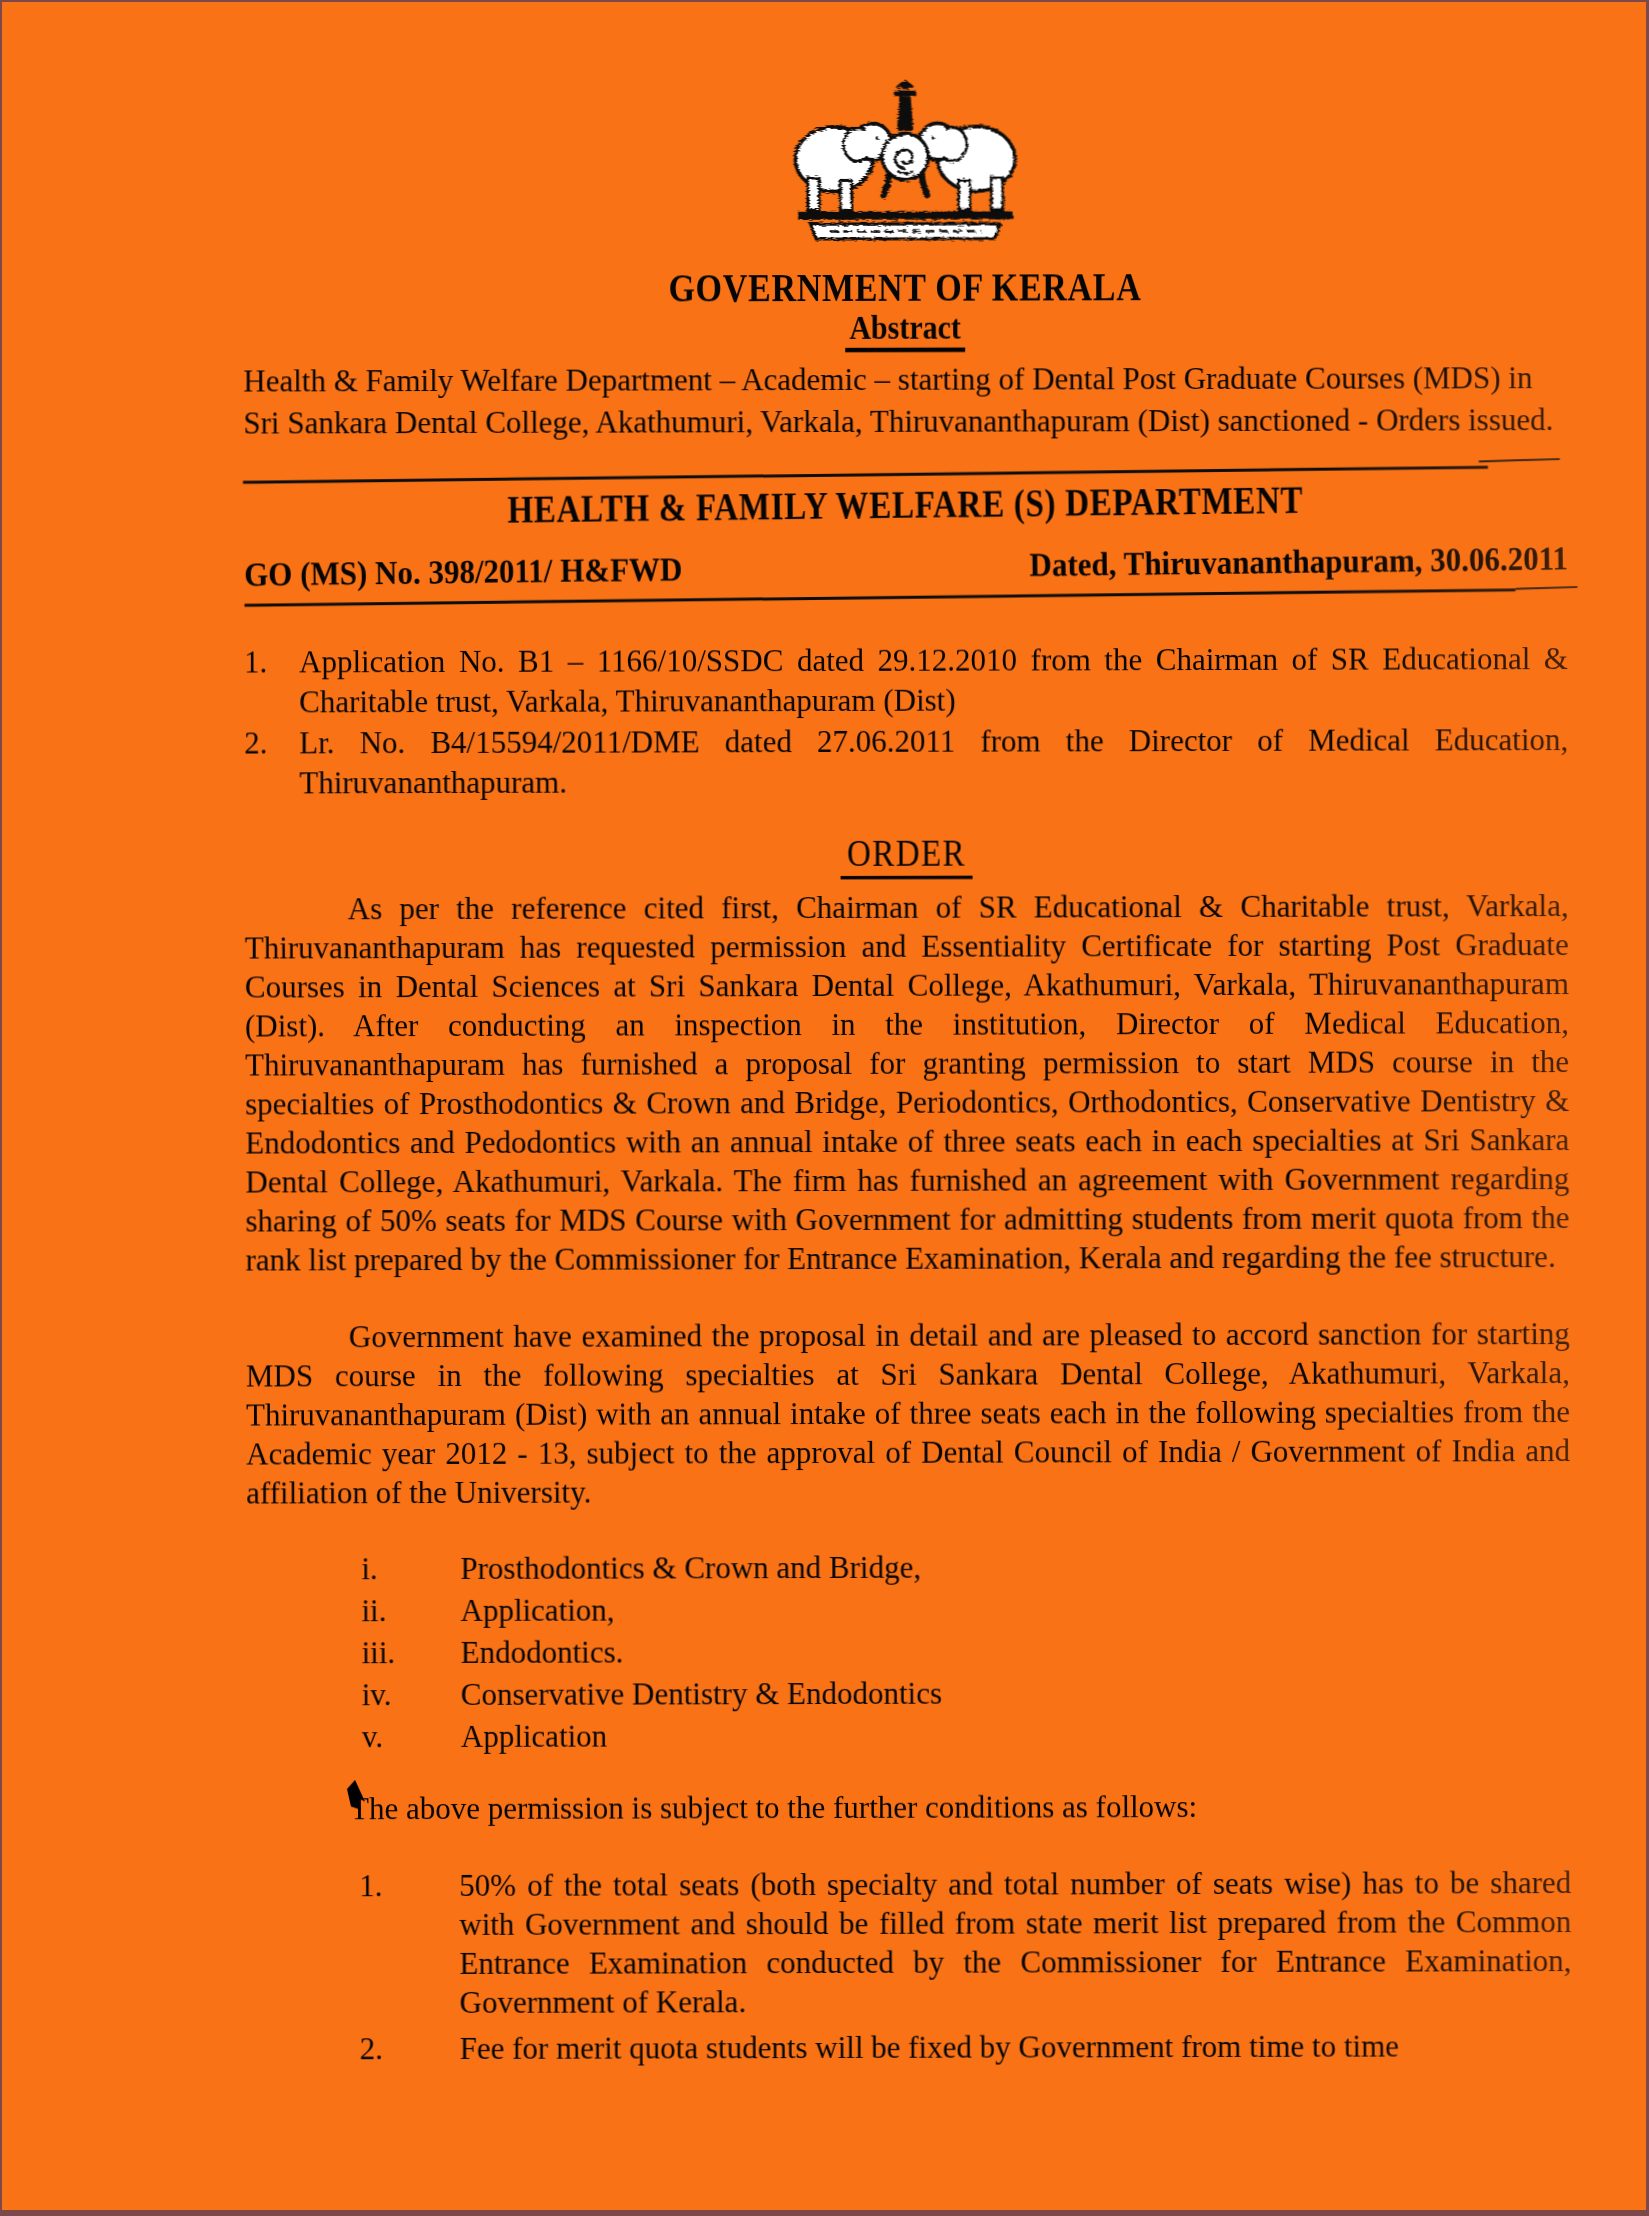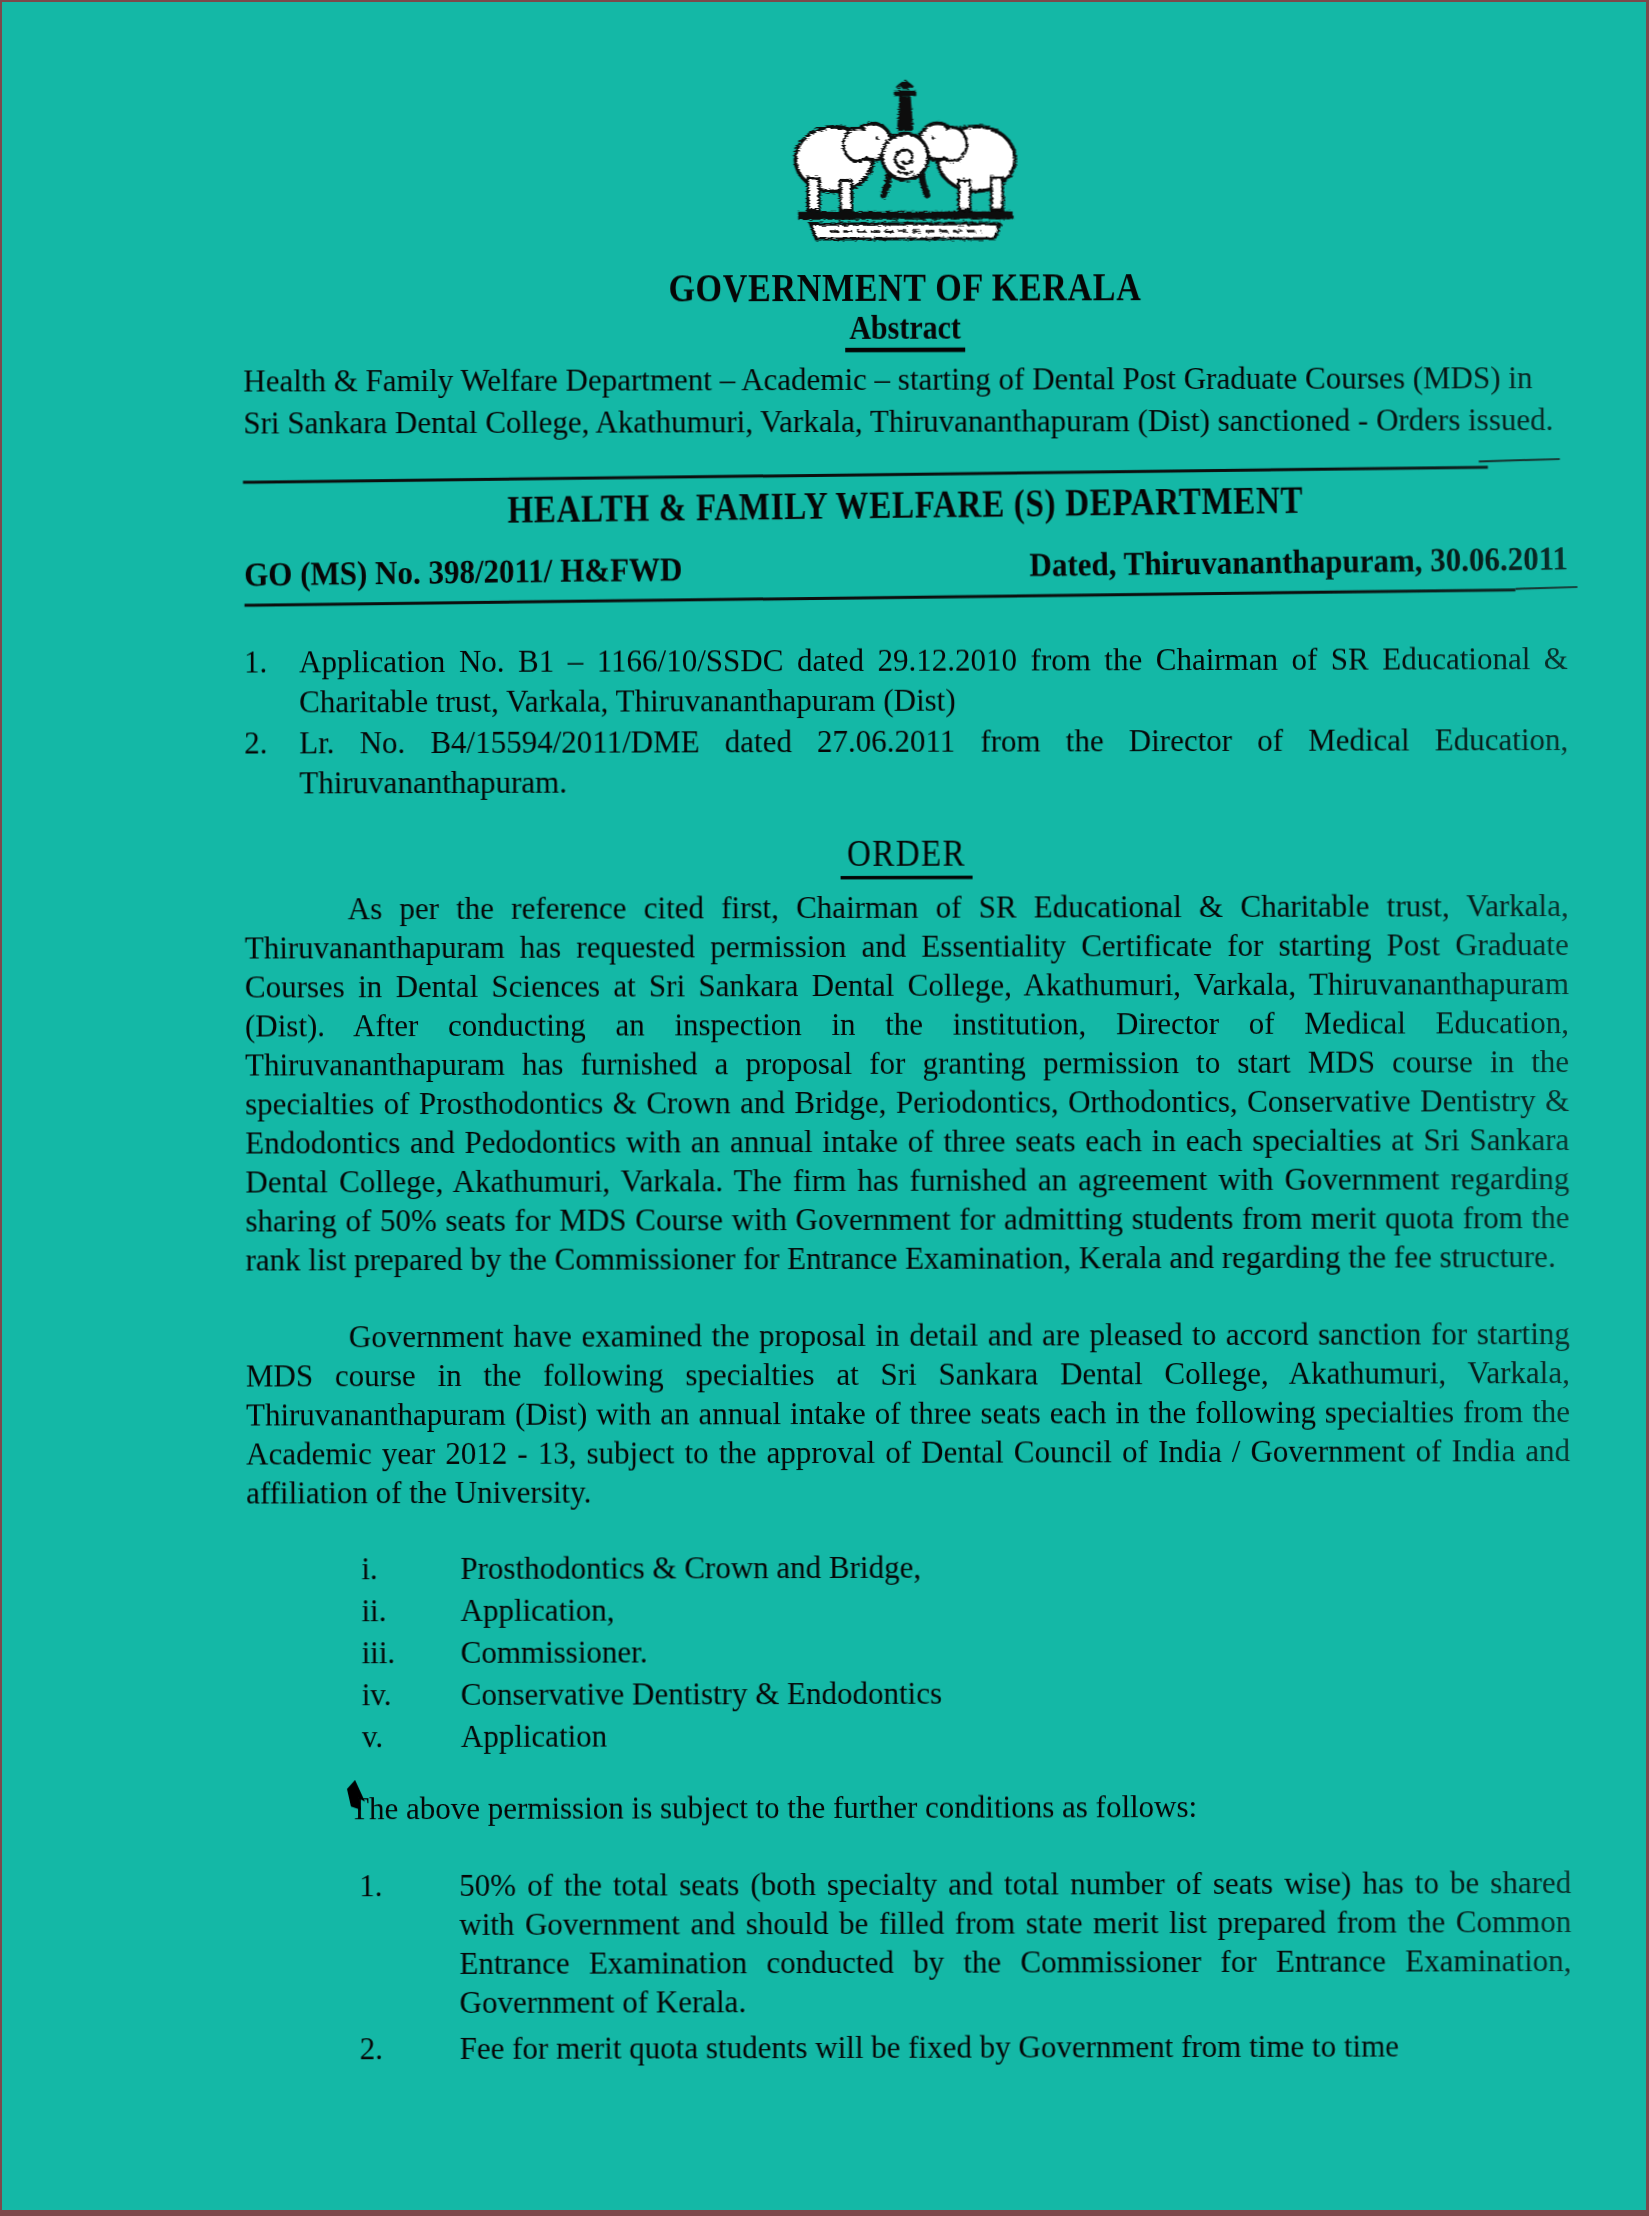--- a/index.html
+++ b/index.html
@@ -2,21 +2,21 @@
 <html style="font-size:11px"><head>
 <meta charset="utf-8">
 <title>Document</title>
 <style>
   html, body { margin: 0; padding: 0; background: #ffffff; }
   .page {
     position: relative;
     width: 1650px;
     height: 2216px;
     box-sizing: border-box;
-    background: #14b8a6;
+    background: #f97316;
     border-top: 2.7px solid #7c494b;
     border-left: 2.7px solid #7c494b;
     border-right: 4.8px solid #7c494b;
     border-bottom: 6.8px solid #7c494b;
     overflow: hidden;
     font-family: "Liberation Serif", "DejaVu Serif", serif;
     color: #161616;
   }
   .content {
     padding: 66px 77px 0 243px;
@@ -207,21 +207,21 @@
       <div class="spec-item">
         <span class="spec-num">i.</span>
         <span>Prosthodontics &amp; Crown and Bridge,</span>
       </div>
       <div class="spec-item">
         <span class="spec-num">ii.</span>
         <span>Application,</span>
       </div>
       <div class="spec-item">
         <span class="spec-num">iii.</span>
-        <span>Commissioner.</span>
+        <span>Endodontics.</span>
       </div>
       <div class="spec-item">
         <span class="spec-num">iv.</span>
         <span>Conservative Dentistry &amp; Endodontics</span>
       </div>
       <div class="spec-item">
         <span class="spec-num">v.</span>
         <span>Application</span>
       </div>
     </div>

